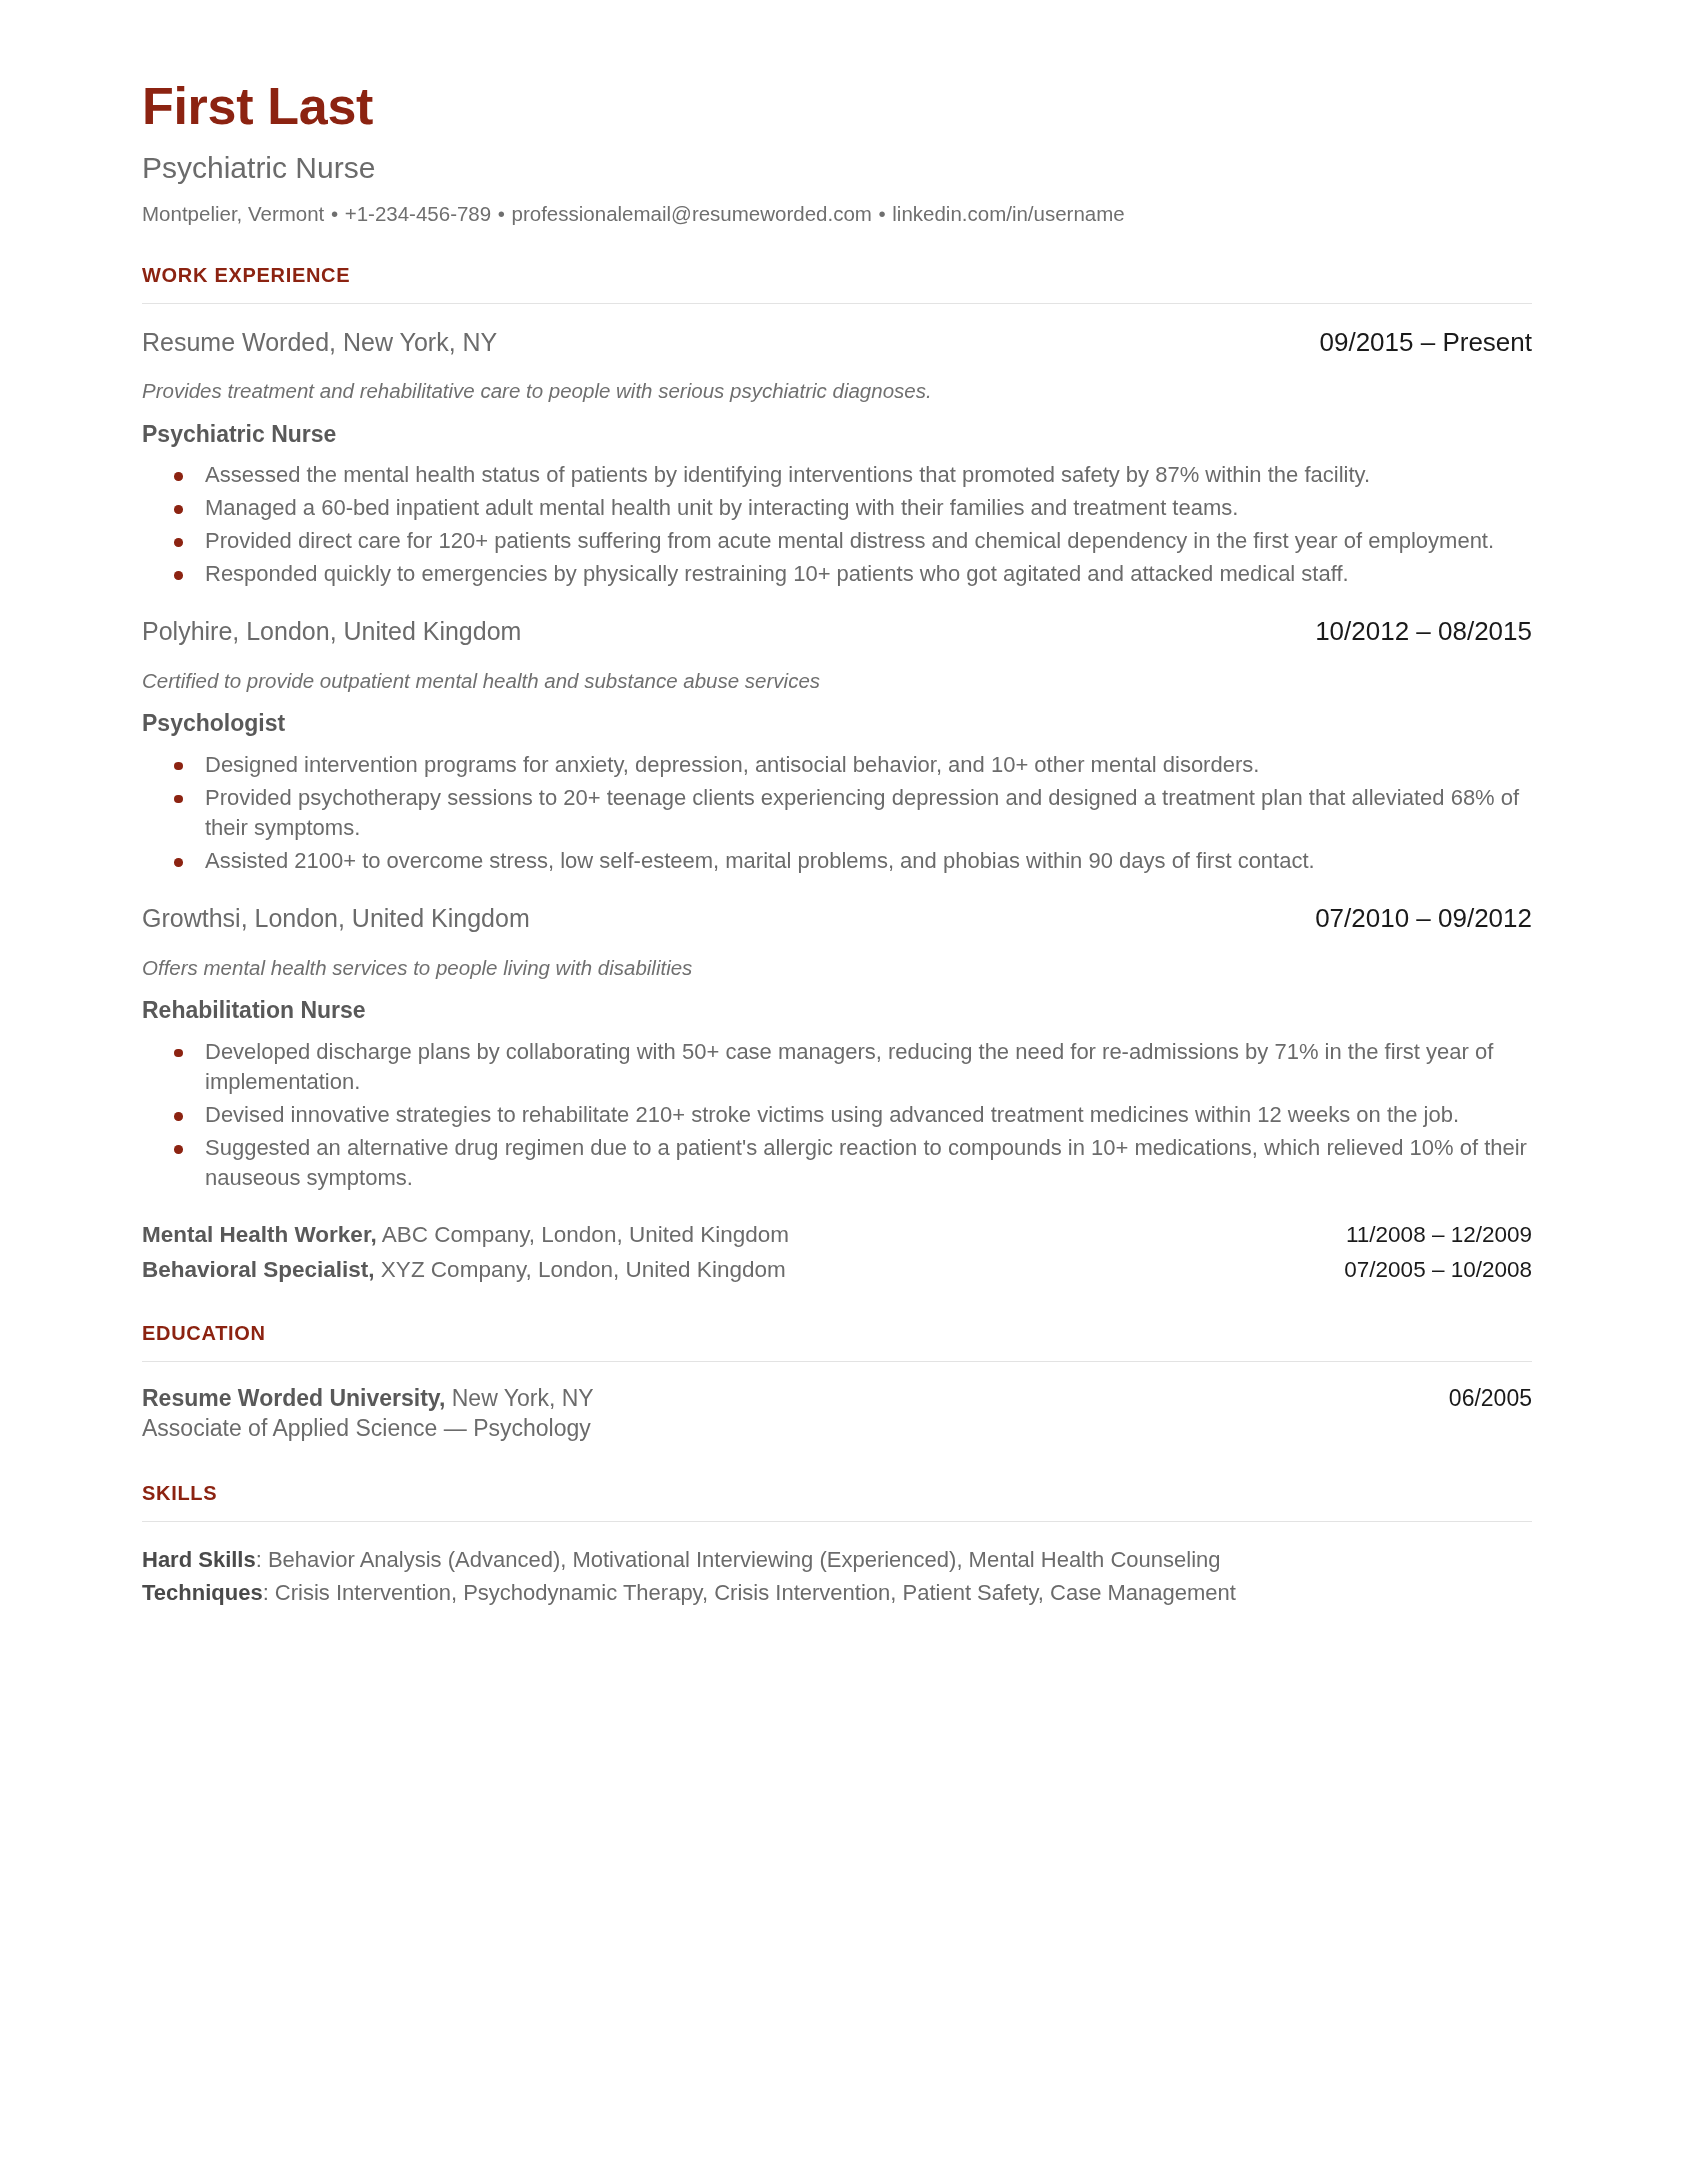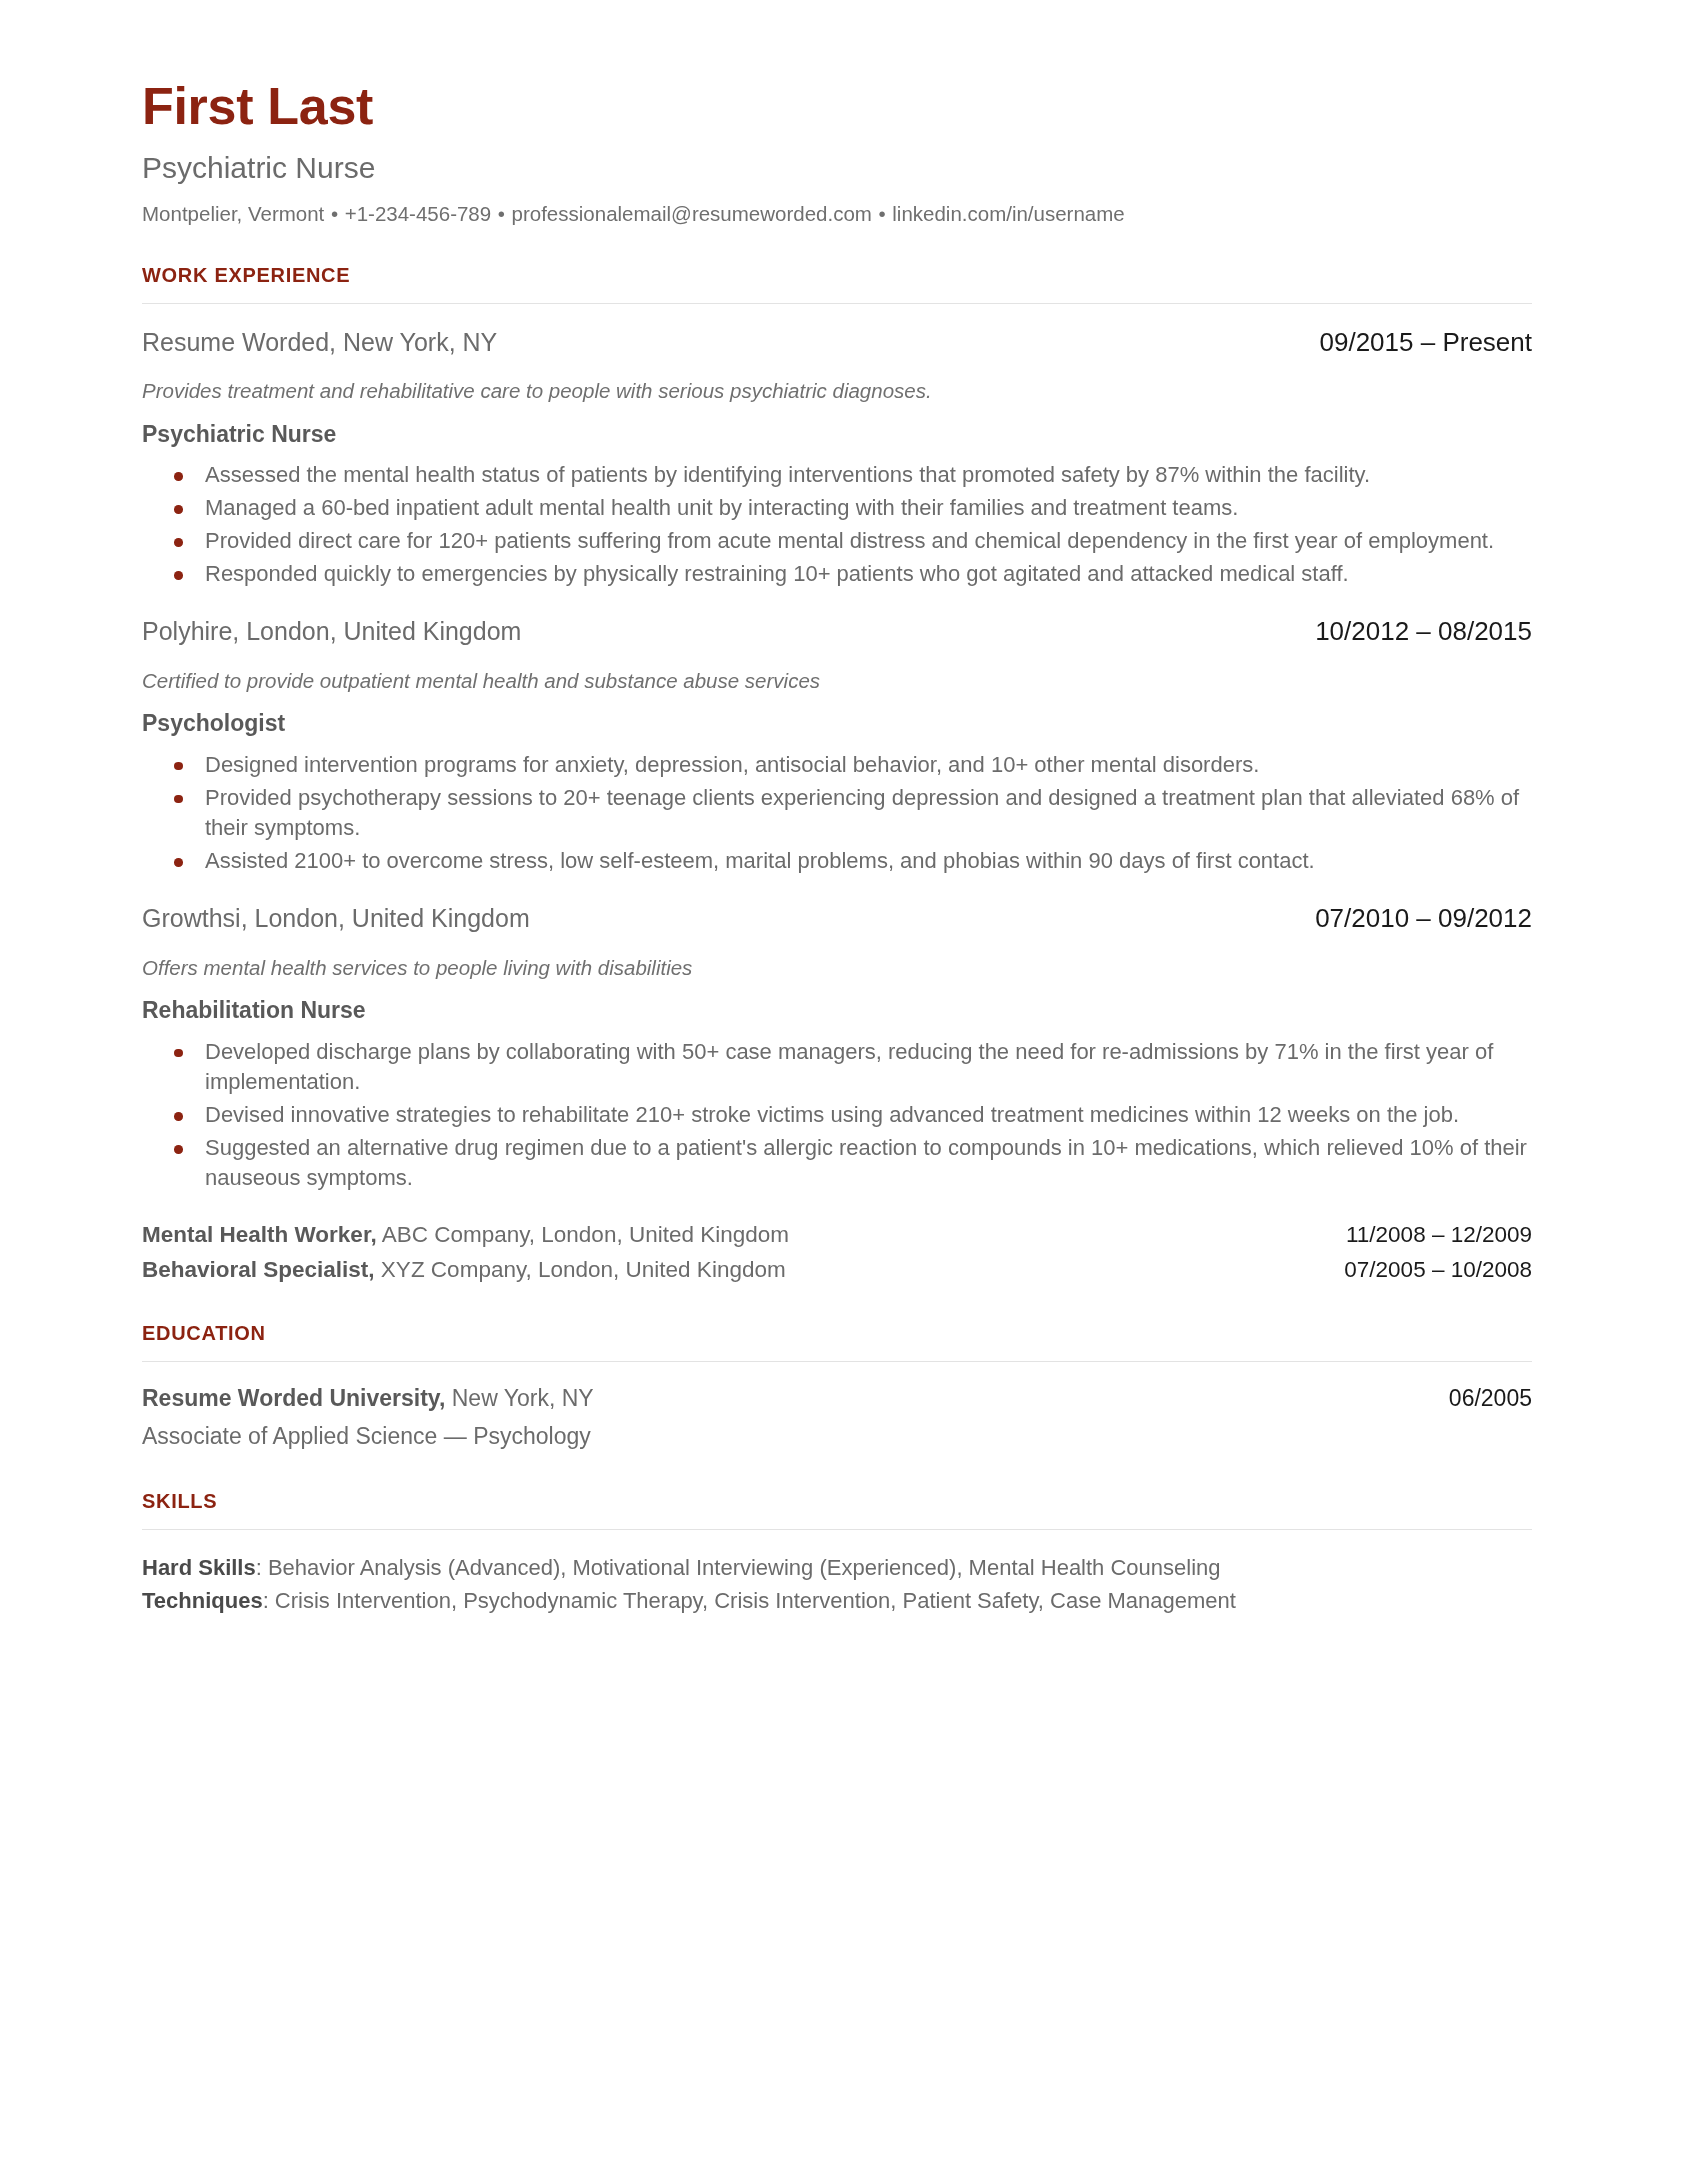--- a/index.html
+++ b/index.html
@@ -181,21 +181,20 @@
   .edu-date {
     font-size: 23px;
     color: #1a1a1a;
     white-space: nowrap;
     flex: 0 0 auto;
   }
   .edu-degree {
     font-size: 23px;
     color: #6b6b6b;
     line-height: 1.3;
-    margin-top: 8px;
   }
 
   
   .skill-line {
     font-size: 22px;
     color: #6b6b6b;
     line-height: 1.38;
     margin-bottom: 2.6px;
   }
   .skill-line b {

